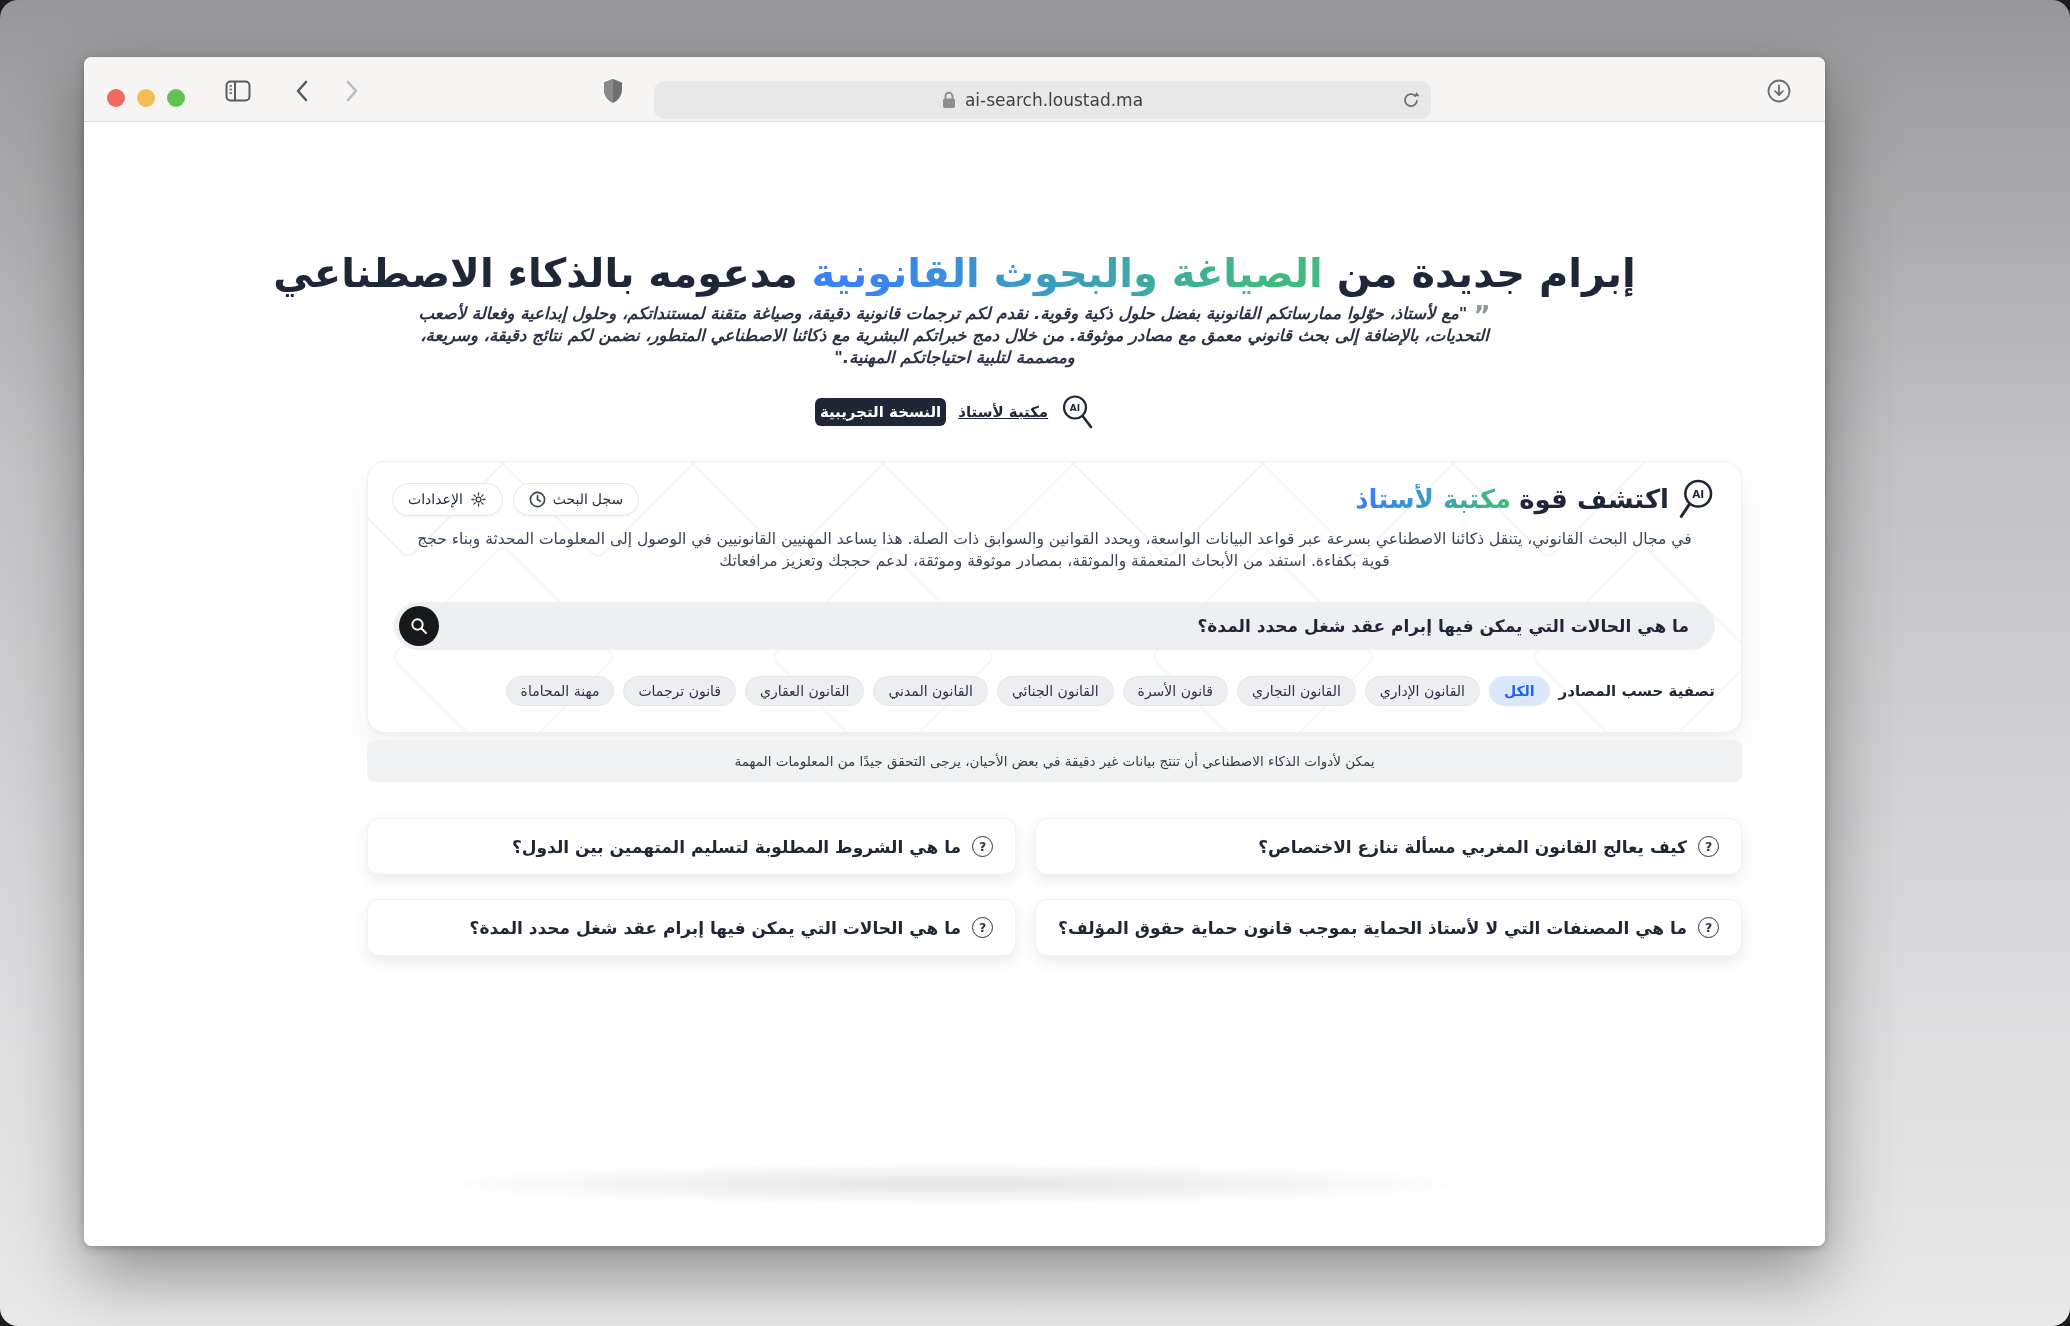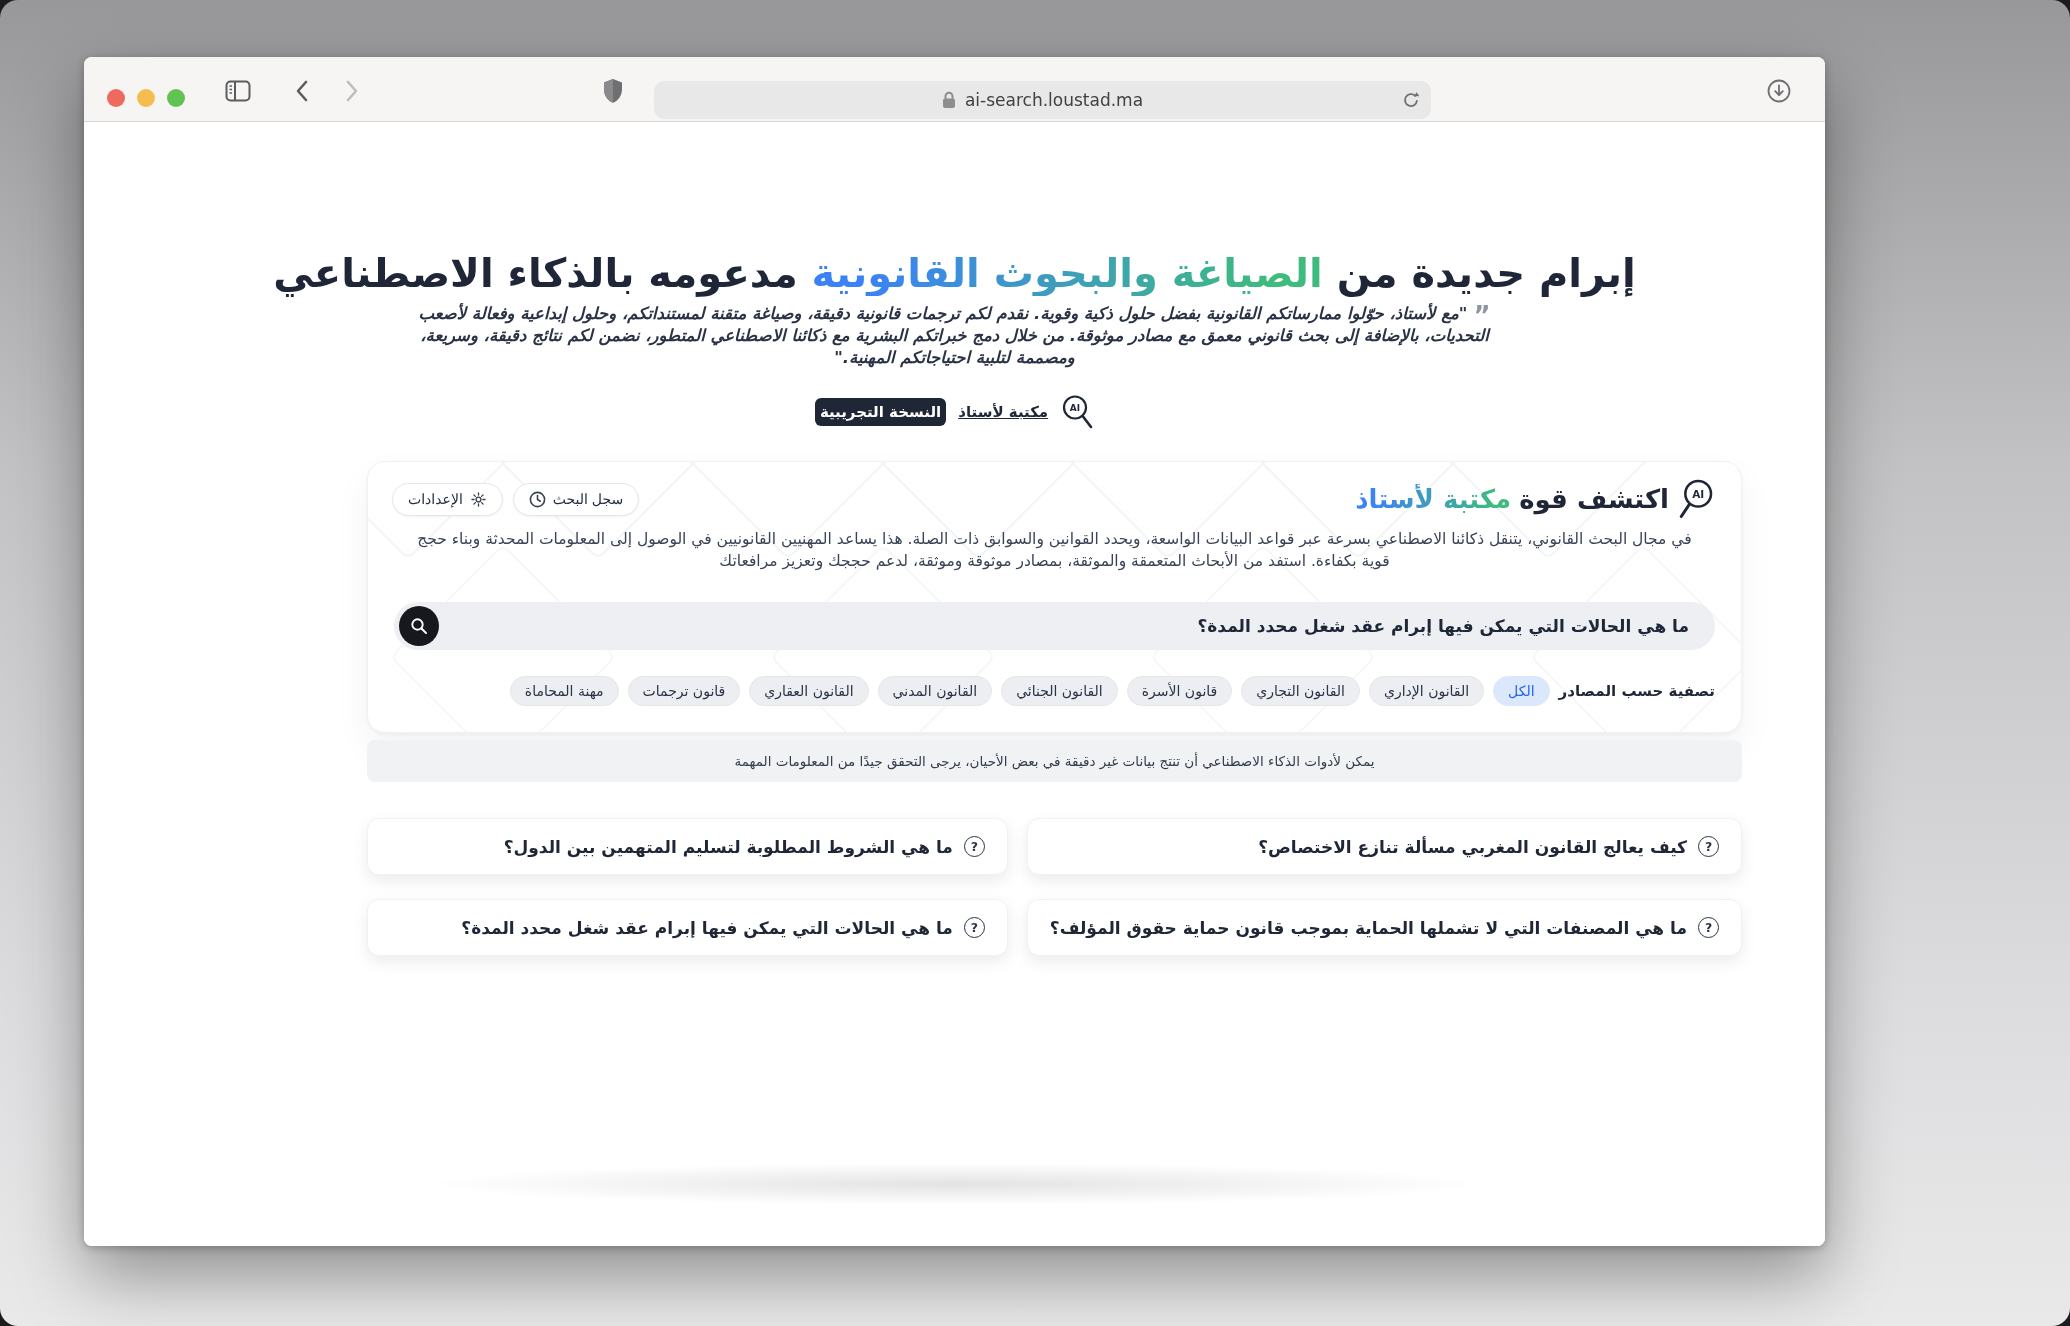--- a/index.html
+++ b/index.html
@@ -43,21 +43,21 @@
   .card-desc { position:absolute; top:66px; right:36px; left:36px; text-align:center; font-size:15.5px; line-height:22px; color:#3a4356; }
   .searchbar { position:absolute; top:140px; right:26px; left:26px; height:48px; background:#edeff2; border-radius:24px; display:flex; align-items:center; }
   .searchbar input { flex:1; height:100%; background:transparent; border:none; outline:none; font-family:"DejaVu Sans",sans-serif;
                      font-size:17px; font-weight:bold; color:#1e2737; padding:0 26px 0 10px; direction:rtl; }
   .searchbar input::placeholder { color:#1e2737; opacity:1; }
   .search-go { width:40px; height:40px; min-width:40px; border-radius:50%; background:#16181d; border:none; margin-left:5px;
                display:flex; align-items:center; justify-content:center; cursor:pointer; }
   .filters { position:absolute; top:214px; right:26px; left:26px; display:flex; align-items:center; gap:9px; flex-wrap:nowrap; }
   .flabel { font-size:15px; font-weight:bold; color:#1f2737; margin-left:0; white-space:nowrap; }
   .chip { background:#eceef1; border:1px solid #e4e6ea; color:#2a3347; font-size:14px; padding:6px 14px; border-radius:999px; cursor:pointer; white-space:nowrap; }
-  .chip.selected { background:#dbe7fb; border-color:#dbe7fb; color:#2563eb; font-weight:normal; }
+  .chip.selected { background:#dbe7fb; border-color:#dbe7fb; color:#2563eb; font-weight:bold; }
 
   .band { position:absolute; left:283px; top:618px; width:1375px; height:42px; background:#f1f2f4; border-radius:8px;
           display:flex; align-items:center; justify-content:center; font-size:13.5px; color:#333c4e; direction:rtl; }
 
   
   .suggest { position:absolute; left:283px; top:696px; width:1375px; display:grid; grid-template-columns:1fr 1fr;
              column-gap:19px; row-gap:24px; direction:rtl; }
   .sug-card { height:57px; background:#fff; border:1px solid #f0f1f3; border-radius:12px; box-shadow:0 6px 16px rgba(0,0,0,.08);
               display:flex; align-items:center; gap:11px; padding:0 22px; cursor:pointer; }
   .sug-card .qmark { width:21px; height:21px; min-width:21px; border:1.7px solid #2b3345; border-radius:50%;
@@ -273,21 +273,21 @@
         <div class="sug-card">
           <span class="qmark">?</span>
           <span class="txt">كيف يعالج القانون المغربي مسألة تنازع الاختصاص؟</span>
         </div>
         <div class="sug-card">
           <span class="qmark">?</span>
           <span class="txt">ما هي الشروط المطلوبة لتسليم المتهمين بين الدول؟</span>
         </div>
         <div class="sug-card">
           <span class="qmark">?</span>
-          <span class="txt">ما هي المصنفات التي لا تشملها الحماية بموجب قانون حماية حقوق المؤلف؟</span>
+          <span class="txt">ما هي المصنفات التي لا لأستاذ الحماية بموجب قانون حماية حقوق المؤلف؟</span>
         </div>
         <div class="sug-card">
           <span class="qmark">?</span>
           <span class="txt">ما هي الحالات التي يمكن فيها إبرام عقد شغل محدد المدة؟</span>
         </div>
       </div>
 
       <div class="floor-shadow"></div>
     </div>
   </div>

